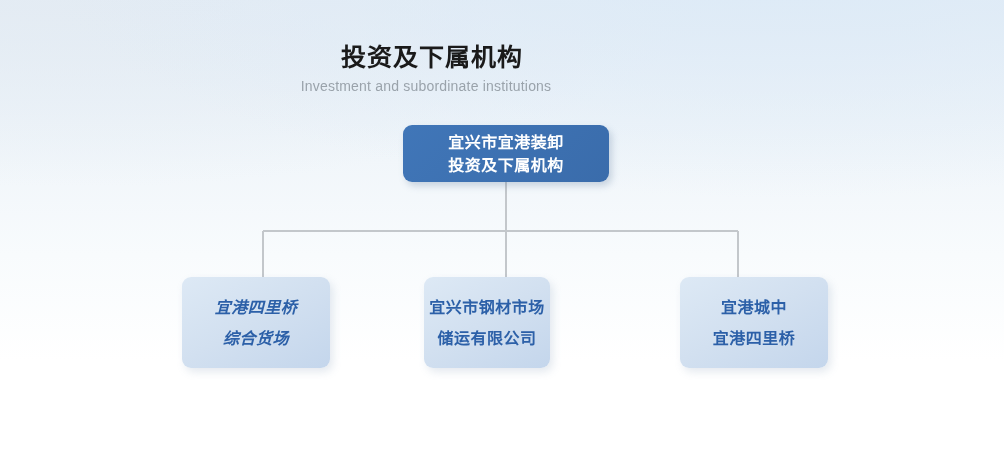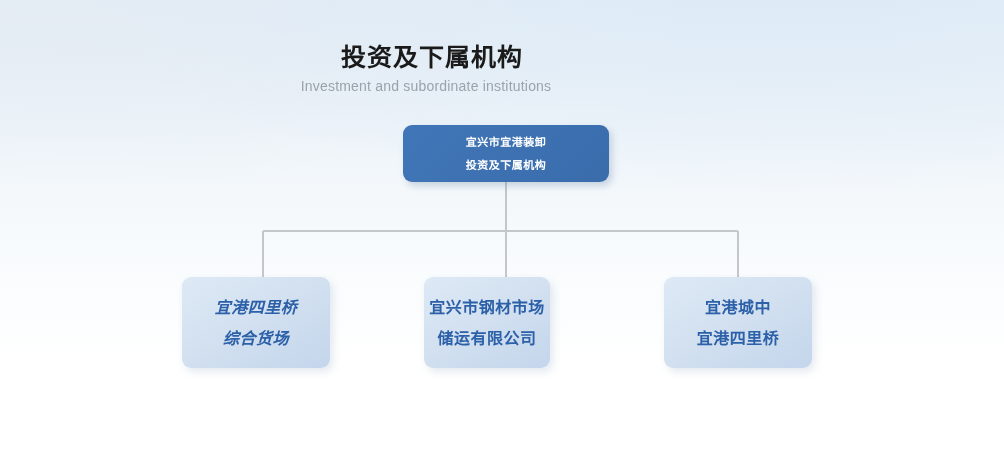--- a/index.html
+++ b/index.html
@@ -76,21 +76,21 @@
   .node-root {
     left: 403px;
     top: 125px;
     width: 206px;
     height: 57px;
     background: linear-gradient(135deg, #4076b8 0%, #3a6cab 100%);
     box-shadow: 3px 4px 7px rgba(90, 120, 155, 0.28);
   }
   .node-root .node-line {
     color: #ffffff;
-    font-size: 11px;
+    font-size: 16px;
     font-weight: bold;
     line-height: 23px;
     letter-spacing: 0.5px;
   }
 
   .node-child {
     top: 277px;
     width: 148px;
     height: 91px;
     background: linear-gradient(150deg, #dde9f5 0%, #d2e0f0 48%, #c4d6ec 100%);
@@ -99,21 +99,21 @@
   .node-child .node-line {
     color: #2c60a8;
     font-size: 16px;
     font-weight: bold;
     line-height: 31px;
     letter-spacing: 0.5px;
   }
 
   .node-child-1 { left: 182px; font-style: italic; }
   .node-child-2 { left: 424px; width: 126px; }
-  .node-child-3 { left: 664px; }
+  .node-child-3 { left: 680px; }
 </style>
 </head>
 <body>
 
 <div class="page">
 
   <div class="heading">
     <div class="heading-title">投资及下属机构</div>
     <div class="heading-subtitle">Investment and subordinate institutions</div>
   </div>

